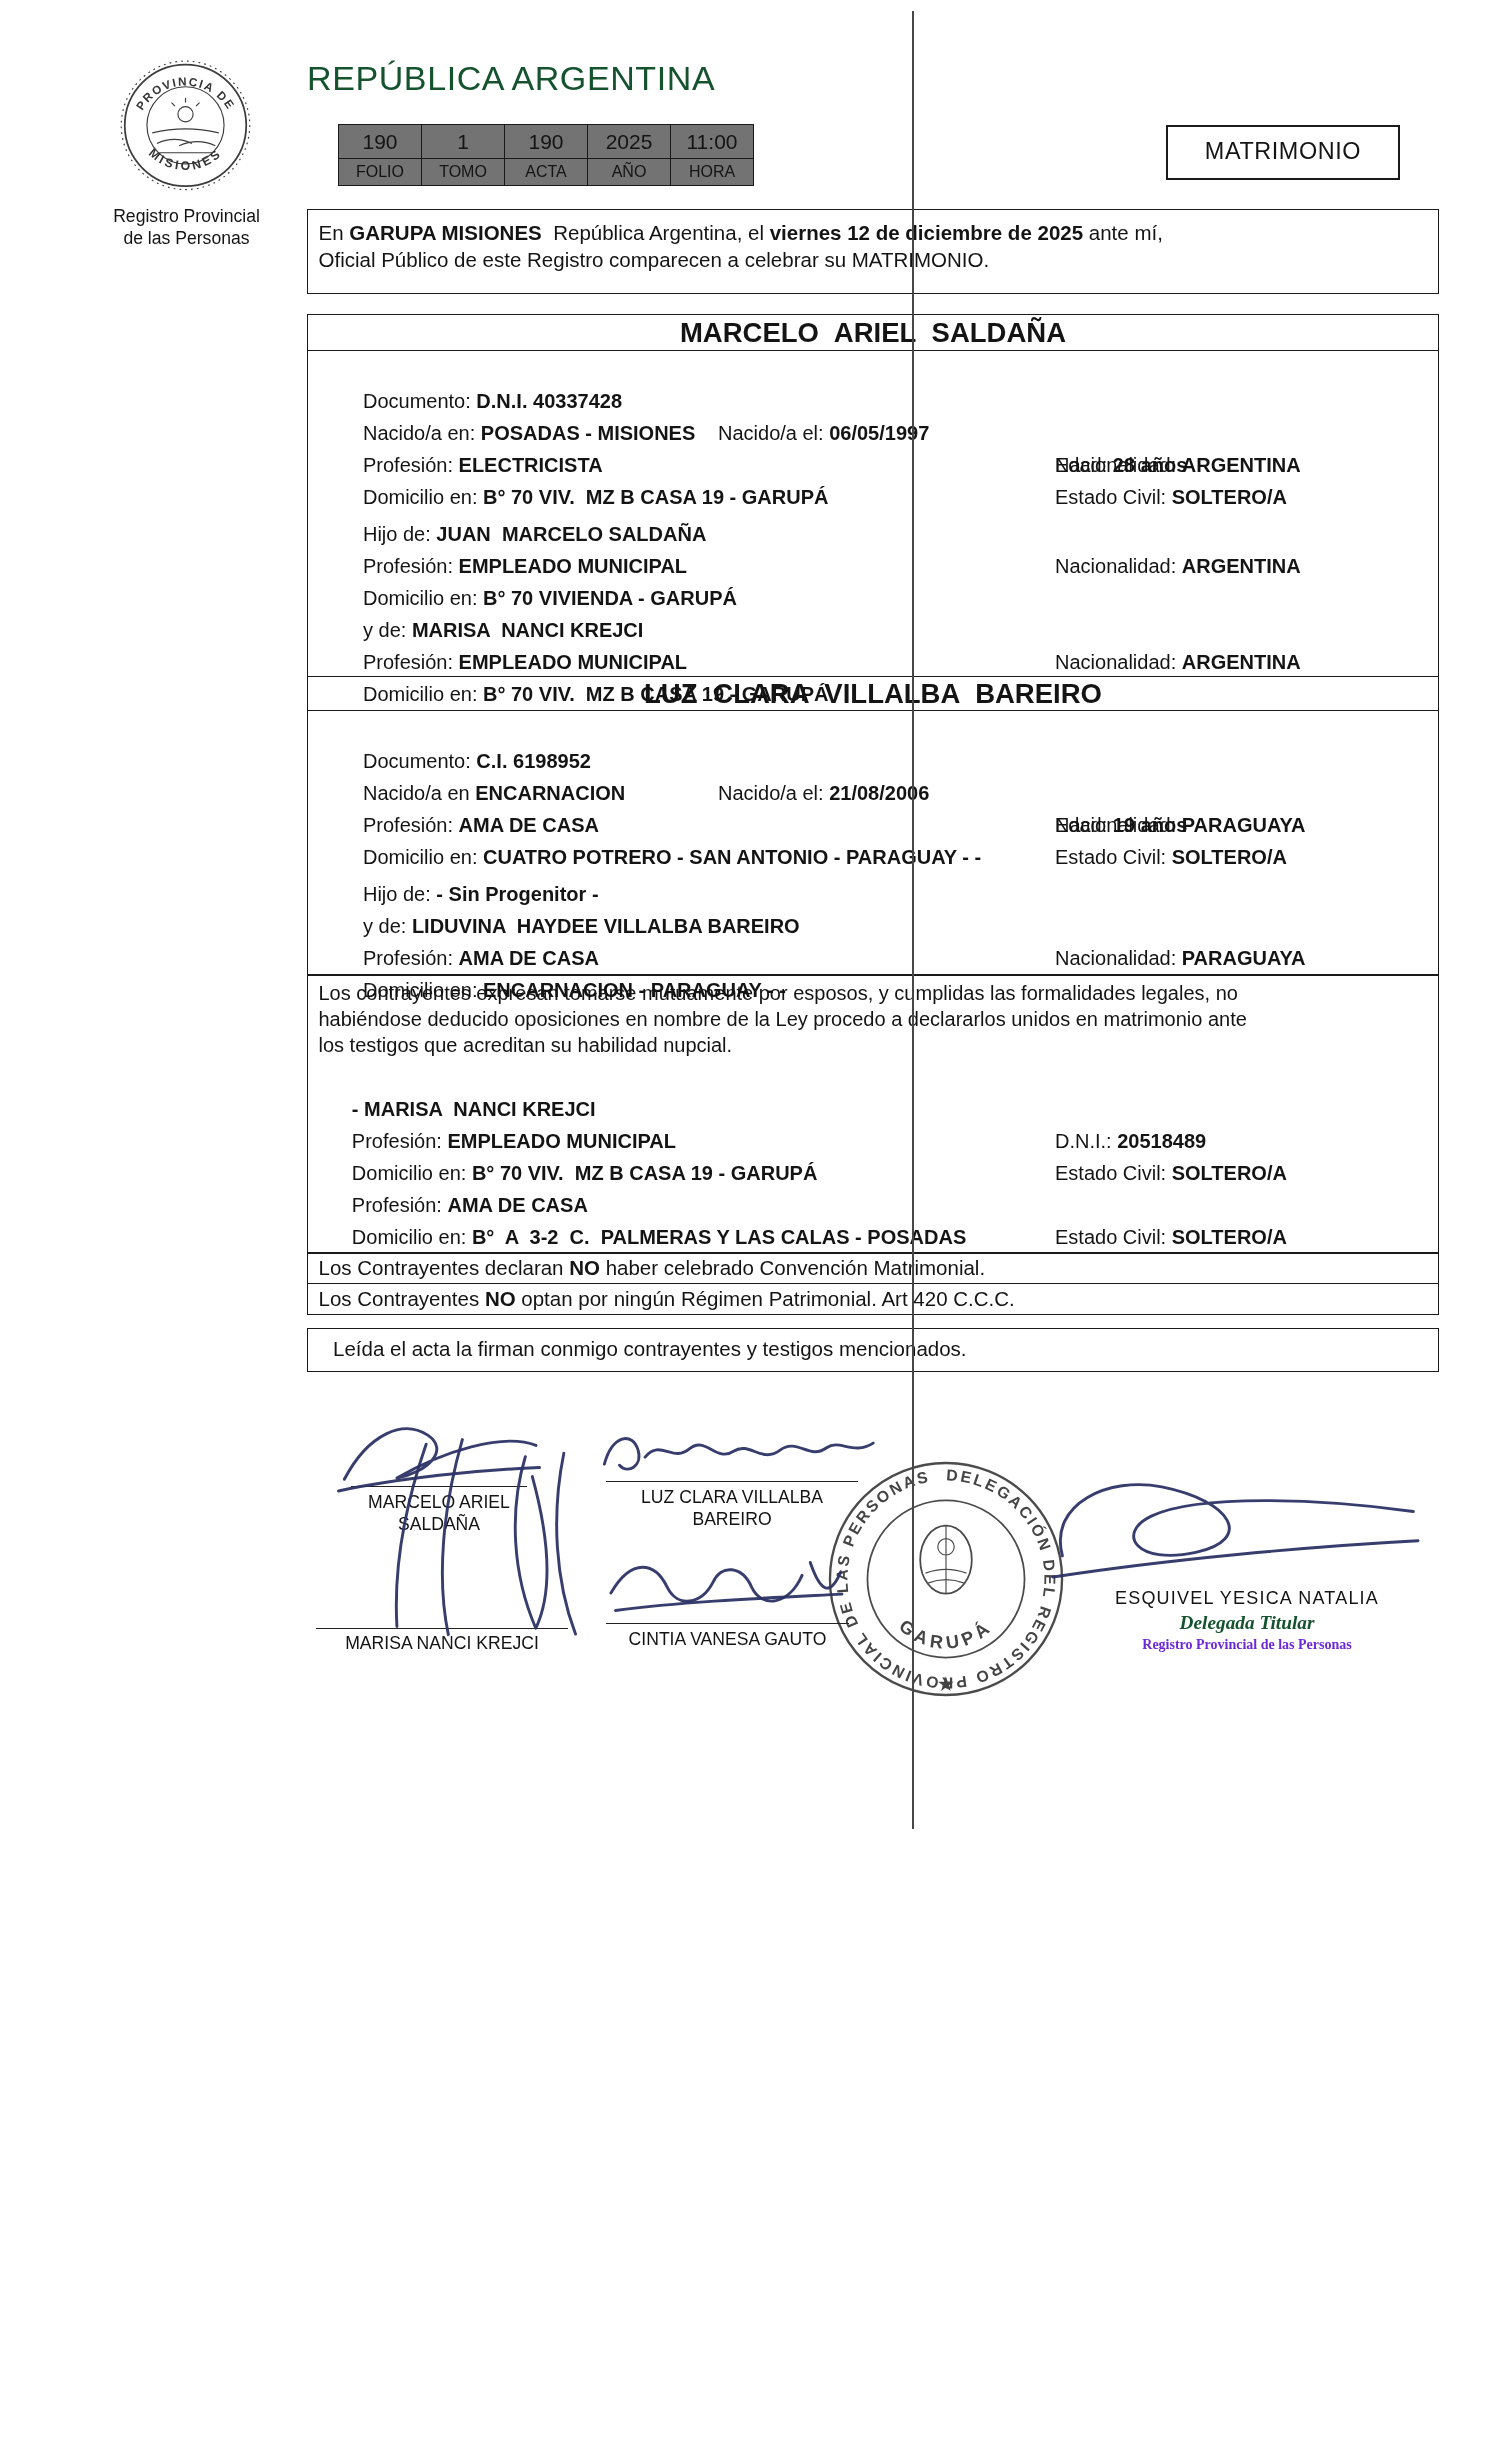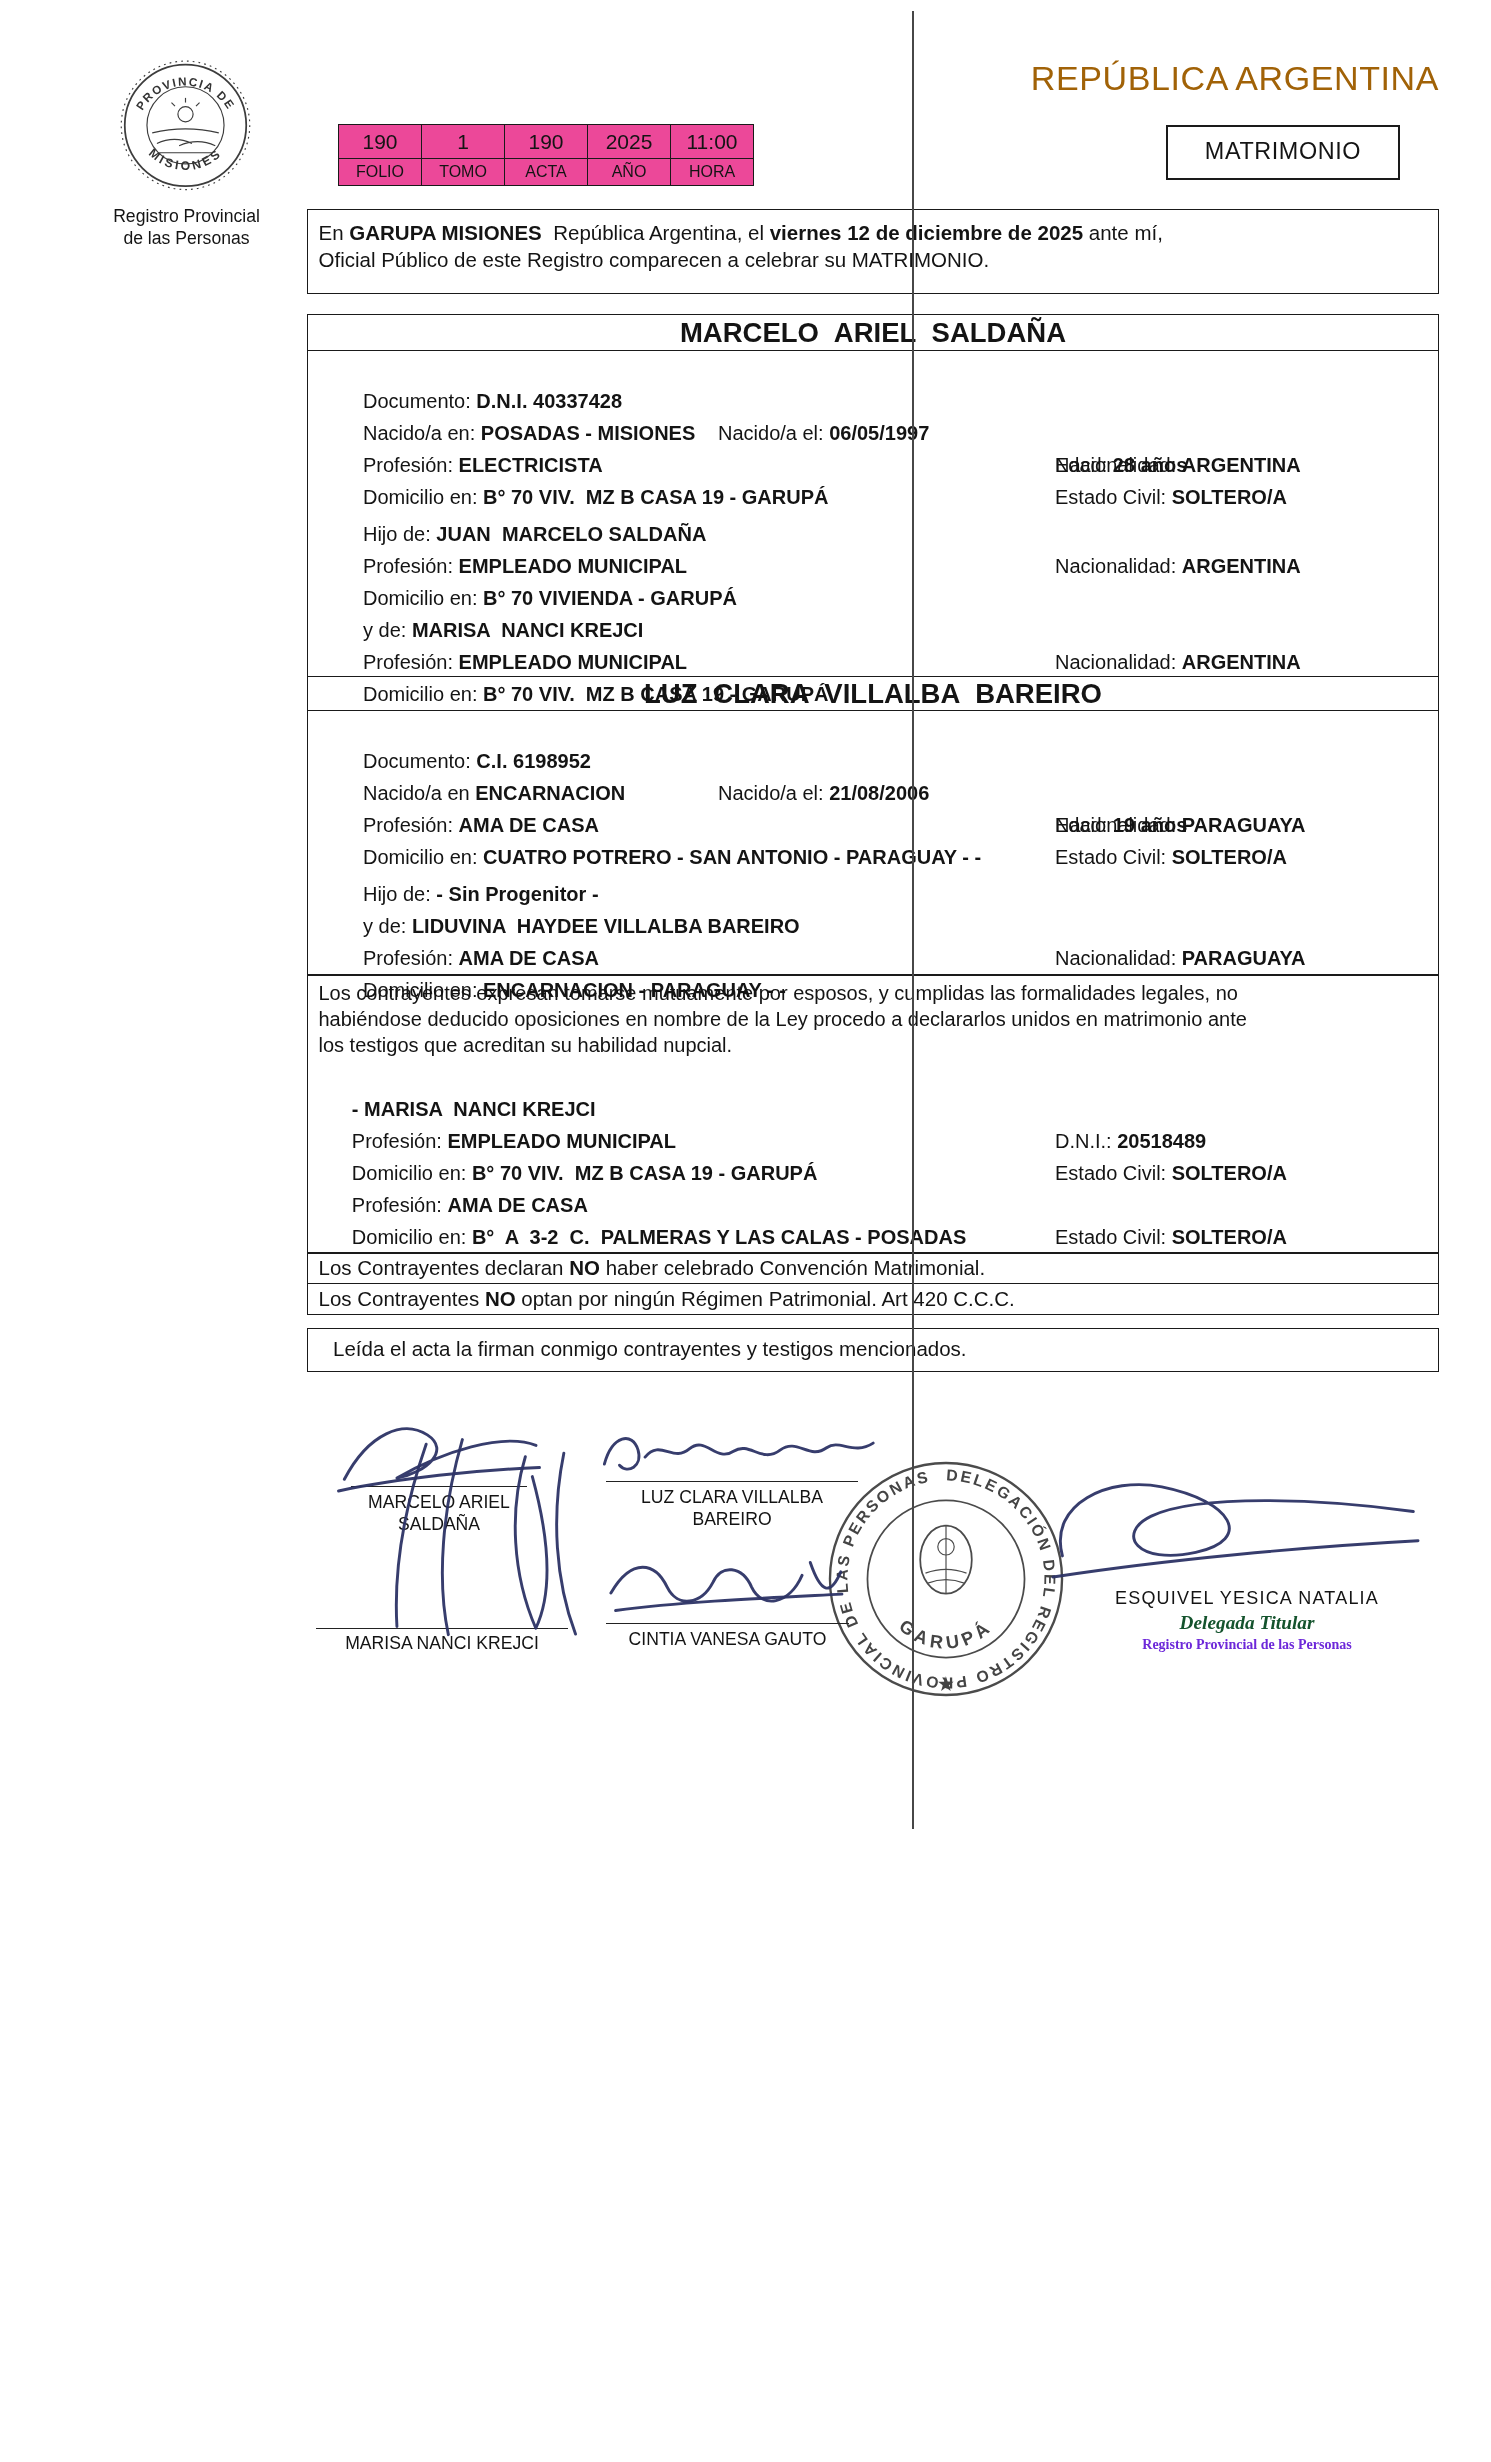--- a/index.html
+++ b/index.html
@@ -4,24 +4,24 @@
 <style>
   * { margin:0; padding:0; box-sizing:border-box; }
   html,body { background:#ffffff; }
   .page {
     position:relative; width:1491px; height:2462px; background:#ffffff;
     font-family:"Liberation Sans","DejaVu Sans",sans-serif; color:#141414;
     overflow:hidden;
   }
   .fold { position:absolute; left:912px; top:10.5px; width:1.8px; height:1818px; background:#474747; z-index:60; }
 
-  .doc-title { position:absolute; left:307px; top:59px; width:1132px; text-align:right;
-    font-size:34px; letter-spacing:0.6px; color:#a16207; }
-
-  table.folio { position:absolute; left:338px; top:124px; border-collapse:collapse; background:#ec4899; }
+  .doc-title { position:absolute; left:307px; top:59px; width:1132px; text-align:left;
+    font-size:34px; letter-spacing:0.6px; color:#14532d; }
+
+  table.folio { position:absolute; left:338px; top:124px; border-collapse:collapse; background:#737373; }
   table.folio td { border:1.8px solid #1a1a1a; text-align:center; width:83px; }
   table.folio tr.vals td { height:34px; font-size:21px; }
   table.folio tr.lbls td { height:27px; font-size:16px; }
 
   .doc-type { position:absolute; left:1166px; top:125px; width:234px; height:55px;
     border:2.3px solid #1a1a1a; text-align:center; line-height:49px; font-size:23.4px; letter-spacing:0.6px; }
 
   .seal-svg { position:absolute; left:116px; top:57px; }
   .seal-caption { position:absolute; left:92px; top:206px; width:189px; text-align:center;
     font-size:17.6px; line-height:21.7px; }

